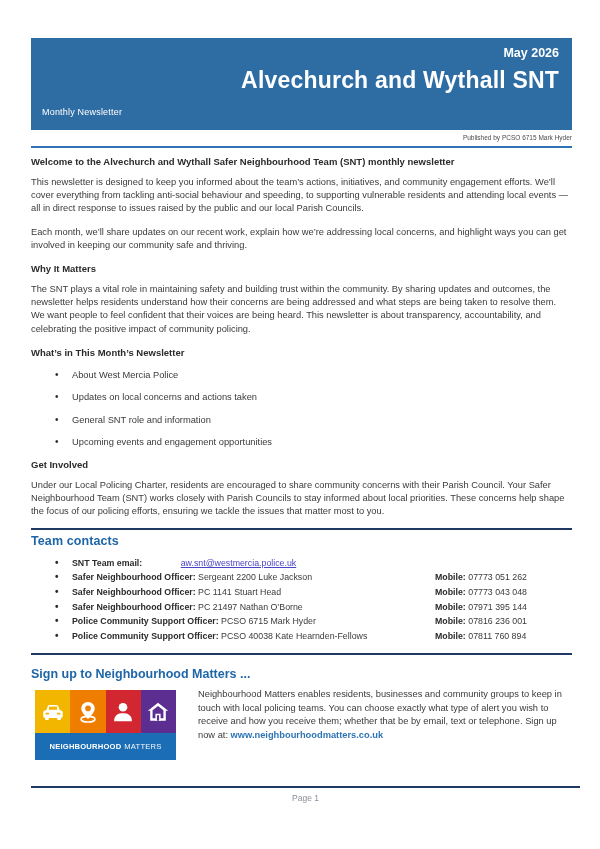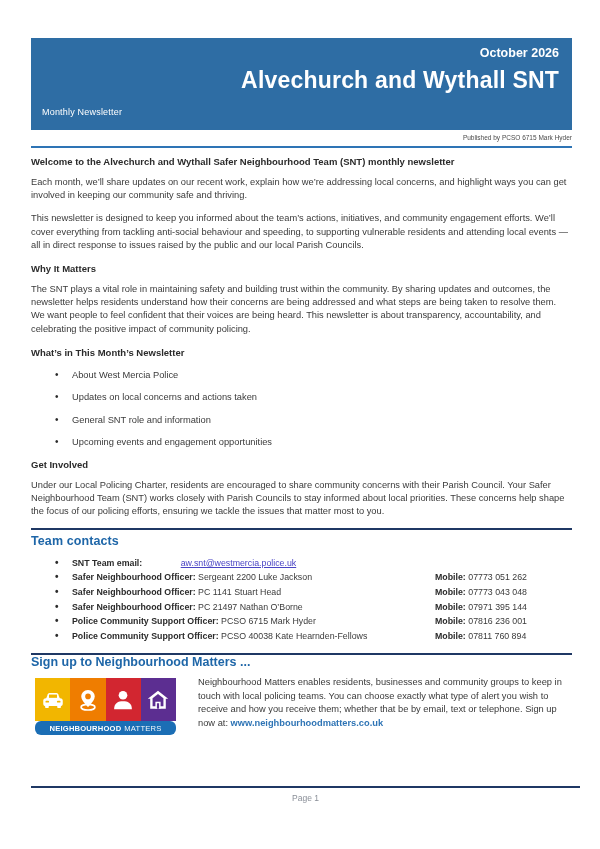--- a/index.html
+++ b/index.html
@@ -49,56 +49,56 @@
   }
   ul.contacts li::before{
     content:"\2022";position:absolute;left:24px;top:0;font-size:10px;color:#2b2b2b;font-weight:bold;
   }
   ul.contacts .c-left{flex:1 1 auto;}
   ul.contacts .c-right{flex:0 0 137px;}
   ul.contacts b{color:#2b2b2b;}
   a.email-link{color:#4944c4;text-decoration:underline;padding-left:36px;}
 
   
-  .signup-heading{font-size:12.5px;font-weight:bold;color:#1e66a8;line-height:15px;}
+  .signup-heading{font-size:12.5px;font-weight:bold;color:#1e66a8;margin-top:12px;line-height:15px;}
   .signup-row{display:flex;margin-top:8px;}
   .nm-logo{flex:0 0 141px;margin-left:4px;}
   .nm-squares{display:flex;height:43px;}
   .nm-sq{flex:1;display:flex;align-items:center;justify-content:center;}
   .nm-sq svg{width:26px;height:26px;display:block;}
   .nm-bar{
-    background:#1b6eb5;color:#ffffff;height:14px;display:flex;align-items:center;justify-content:center;
-    font-size:7.6px;letter-spacing:.2px;white-space:nowrap;border-radius:6px;
+    background:#1b6eb5;color:#ffffff;height:27px;display:flex;align-items:center;justify-content:center;
+    font-size:7.6px;letter-spacing:.2px;white-space:nowrap;
   }
   .nm-bar .bold{font-weight:bold;}
   .nm-bar .light{font-weight:normal;margin-left:3px;opacity:.95;}
   .signup-text{flex:1 1 auto;margin-left:22px;font-size:9.3px;line-height:13.4px;margin-top:-2px;}
   a.site-link{color:#2e74b5;font-weight:bold;text-decoration:none;}
 
   
   .footer{position:absolute;left:31px;right:20px;top:786px;}
   .page-number{text-align:center;font-size:8.5px;color:#8a8f98;margin-top:5px;}
 </style>
 </head>
 <body>
 
 <div class="page">
 
   <div class="banner">
-    <div class="banner-date">October 2026</div>
+    <div class="banner-date">May 2026</div>
     <div class="banner-title">Alvechurch and Wythall SNT</div>
     <div class="banner-subtitle">Monthly Newsletter</div>
   </div>
 
   <div class="published-by">Published by PCSO 6715 Mark Hyder</div>
   <hr class="hr-thin">
 
   <div class="h-bold">Welcome to the Alvechurch and Wythall Safer Neighbourhood Team (SNT) monthly newsletter</div>
+  <p class="para">This newsletter is designed to keep you informed about the team’s actions, initiatives, and community engagement efforts. We’ll cover everything from tackling anti-social behaviour and speeding, to supporting vulnerable residents and attending local events — all in direct response to issues raised by the public and our local Parish Councils.</p>
   <p class="para">Each month, we’ll share updates on our recent work, explain how we’re addressing local concerns, and highlight ways you can get involved in keeping our community safe and thriving.</p>
-  <p class="para">This newsletter is designed to keep you informed about the team’s actions, initiatives, and community engagement efforts. We’ll cover everything from tackling anti-social behaviour and speeding, to supporting vulnerable residents and attending local events — all in direct response to issues raised by the public and our local Parish Councils.</p>
 
   <div class="h-bold space">Why It Matters</div>
   <p class="para">The SNT plays a vital role in maintaining safety and building trust within the community. By sharing updates and outcomes, the newsletter helps residents understand how their concerns are being addressed and what steps are being taken to resolve them. We want people to feel confident that their voices are being heard. This newsletter is about transparency, accountability, and celebrating the positive impact of community policing.</p>
 
   <div class="h-bold space">What’s in This Month’s Newsletter</div>
   <ul class="bullets">
     <li>About West Mercia Police</li>
     <li>Updates on local concerns and actions taken</li>
     <li>General SNT role and information</li>
     <li>Upcoming events and engagement opportunities</li>

